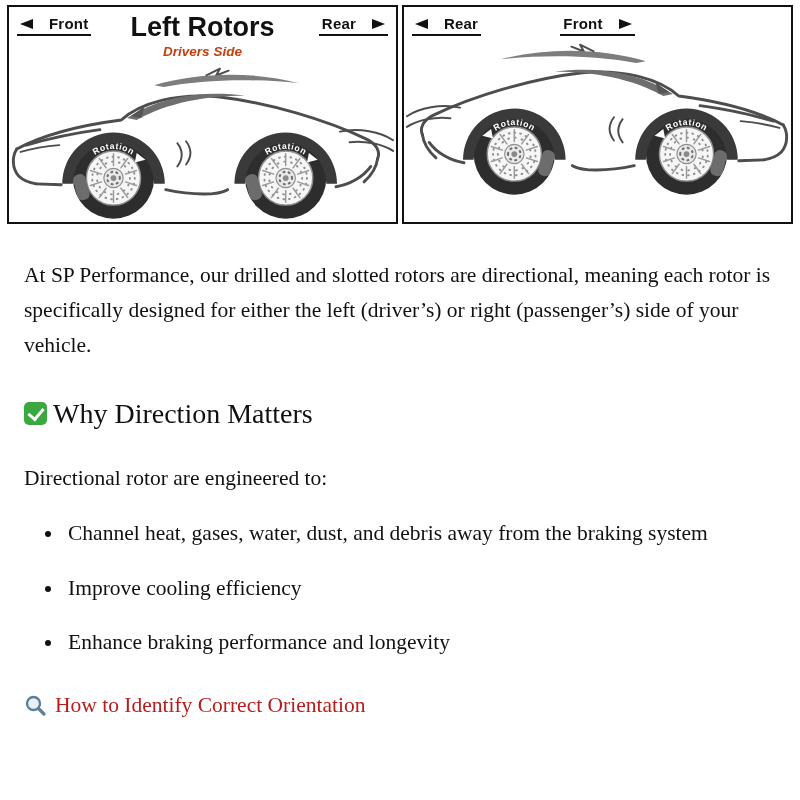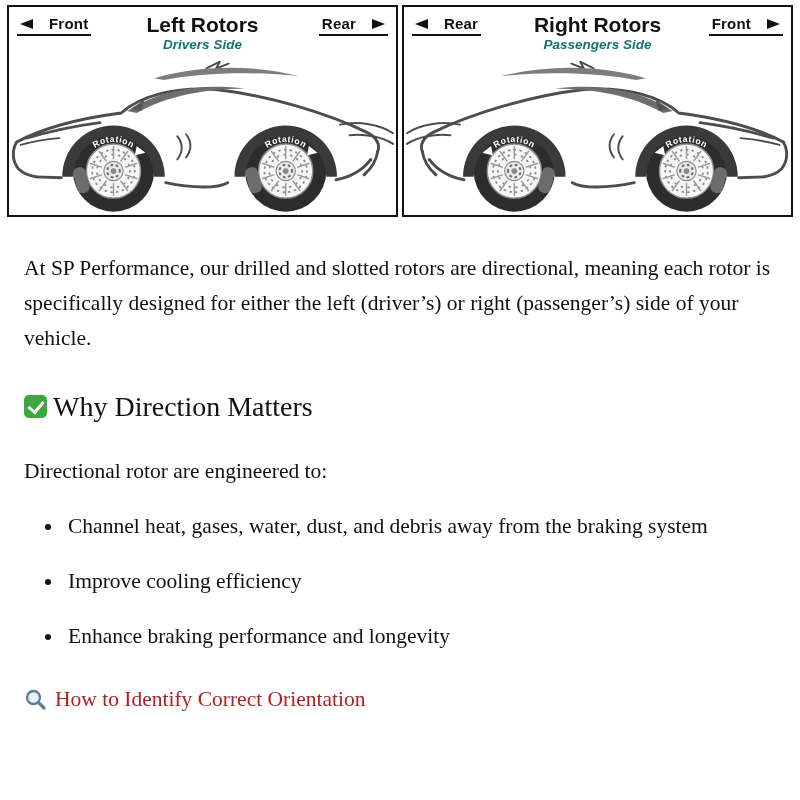--- a/index.html
+++ b/index.html
@@ -10,22 +10,22 @@
   .panel { flex:1 1 0; border:2.5px solid #111; background:#fff; overflow:hidden; }
   .panel-header { display:grid; grid-template-columns:1fr auto 1fr; align-items:start; padding:6px 8px 0 8px; }
   .corner { display:inline-flex; align-items:center; gap:16px; border-bottom:2.5px solid #111;
             padding:0 3px 2px 3px; font-family:"Liberation Sans", sans-serif; font-weight:bold;
             font-size:15px; letter-spacing:.2px; margin-top:2px; }
   .corner-l { justify-self:start; }
   .corner-r { justify-self:end; }
   .tri-left  { width:0; height:0; border-top:5px solid transparent; border-bottom:5px solid transparent; border-right:13px solid #111; }
   .tri-right { width:0; height:0; border-top:5px solid transparent; border-bottom:5px solid transparent; border-left:13px solid #111; }
   .panel-title-block { text-align:center; font-family:"Liberation Sans", sans-serif; line-height:1.1; }
-  .panel-title { font-weight:bold; font-size:21px; }
-  .panel-subtitle { font-weight:bold; font-style:italic; font-size:13.5px; margin-top:2px; color:#0f766e; }
+  .panel-title { font-weight:bold; font-size:27px; }
+  .panel-subtitle { font-weight:bold; font-style:italic; font-size:13.5px; margin-top:2px; color:#c2410c; }
   .car-svg { width:100%; display:block; }
   .rot-text { font-family:"Liberation Sans", sans-serif; font-size:9px; font-weight:bold;
               fill:#ffffff; text-anchor:middle; letter-spacing:.6px; }
 
   
   .article { padding:0 24px 10px 24px; font-size:21.5px; line-height:1.62; }
   .intro { margin:34px 0 0 0; }
   .section-heading { display:flex; align-items:center; gap:6px; margin:28px 0 0 0;
                      font-size:28px; font-weight:normal; }
   .section-heading.light { font-weight:normal; font-size:21.5px; color:#b91c1c; gap:8px; }
@@ -120,24 +120,20 @@
       <path d="M 310 96 l 9 7 l -11 3 z" fill="#fff"></path>
     </svg>
   </div>
 
   <div class="panel">
     <div class="panel-header">
       <span class="corner corner-l">
         <span class="tri-left"></span>
         <span>Rear</span>
       </span>
-      <span class="panel-title-block">
-        <div class="panel-title">Right Rotors</div>
-        <div class="panel-subtitle">Passengers Side</div>
-      </span>
       <span class="corner corner-r">
         <span>Front</span>
         <span class="tri-right"></span>
       </span>
     </div>
     <svg class="car-svg" viewBox="0 0 400 168">
       <use href="#car-art" transform="translate(400 0) scale(-1 1)"></use>
       <path id="rot-r-f" d="M 259 125 A 33 33 0 0 1 325 125" fill="none"></path>
       <path id="rot-r-r" d="M 81 125 A 33 33 0 0 1 147 125" fill="none"></path>
       <text class="rot-text"><textPath href="#rot-r-f" startOffset="50%">Rotation</textPath></text>

